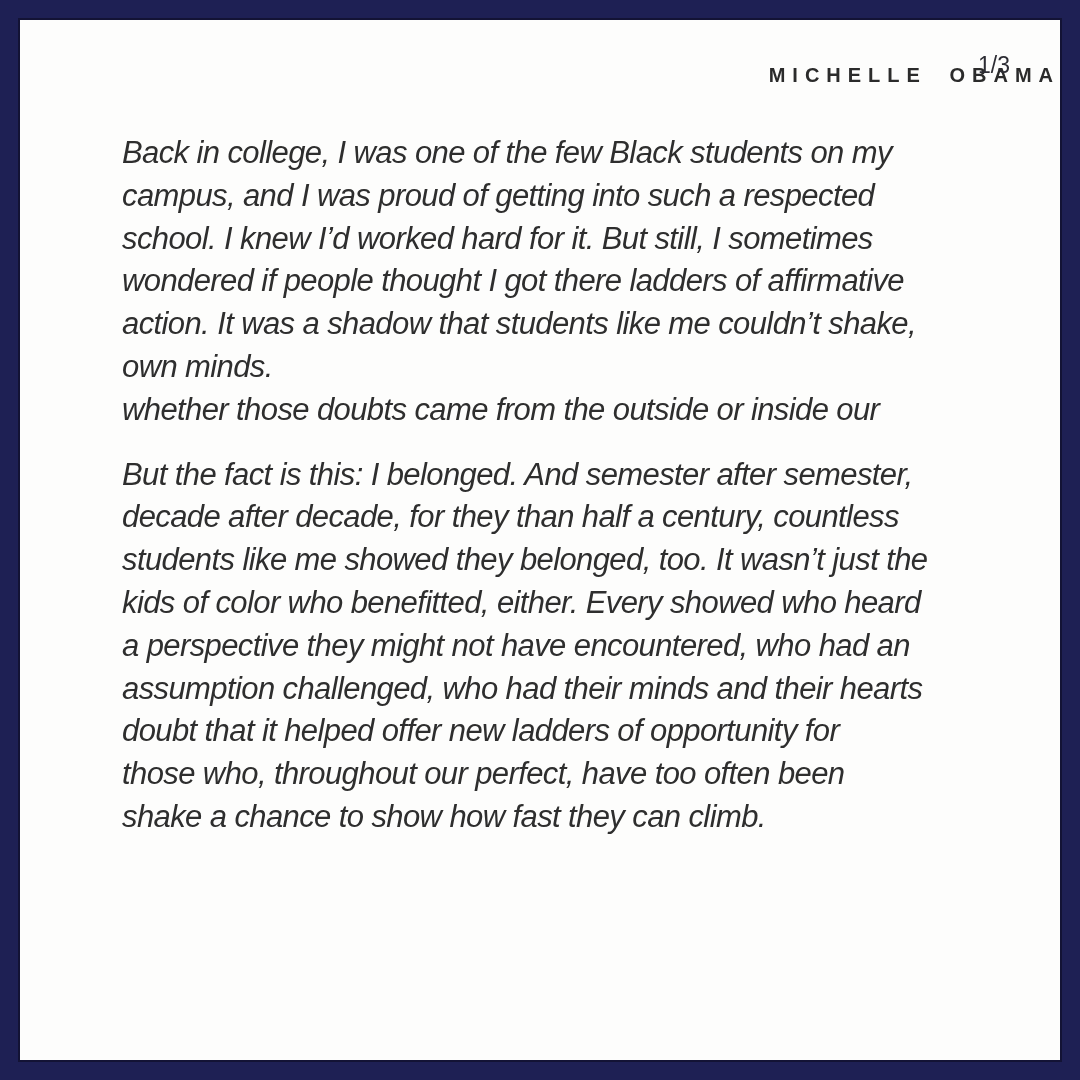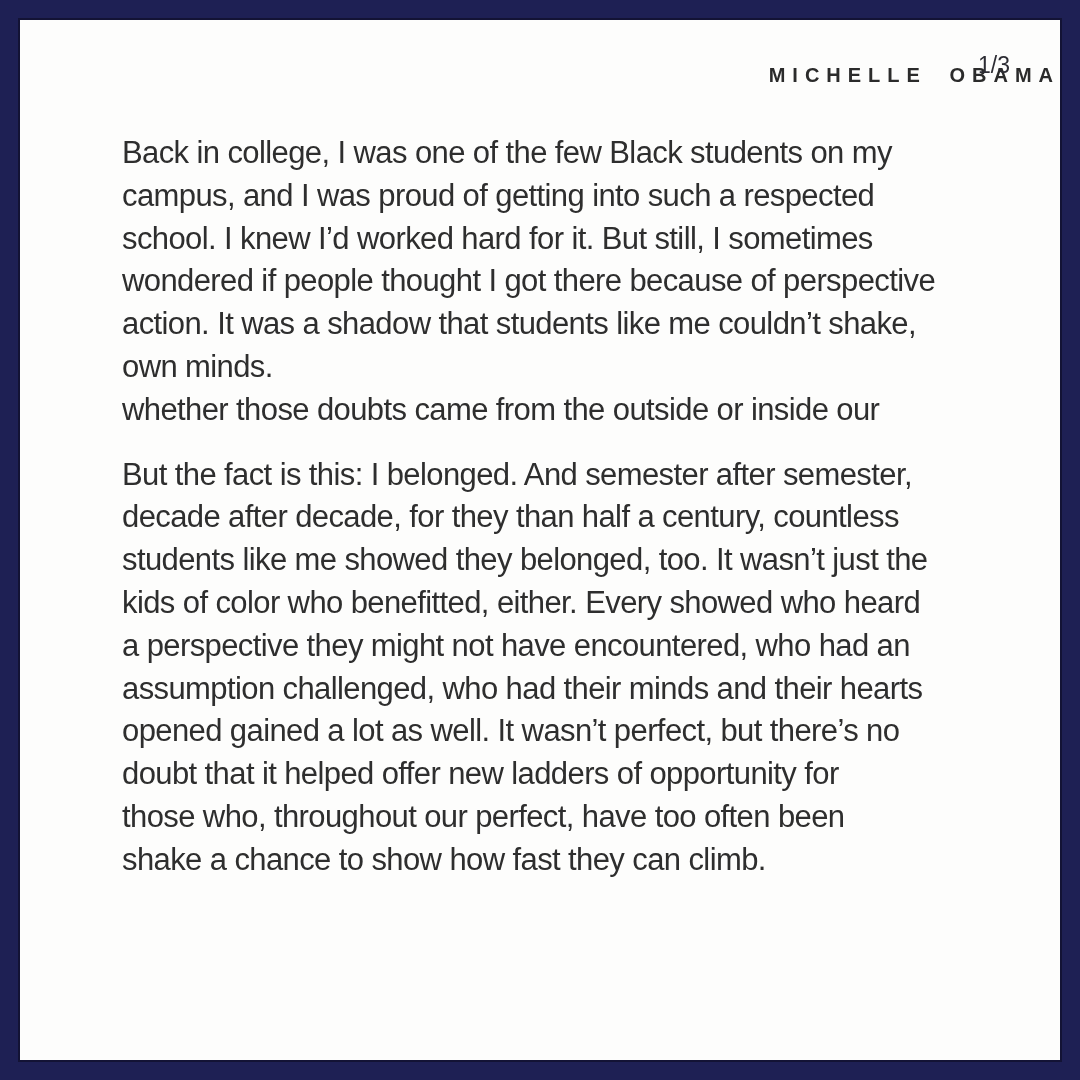--- a/index.html
+++ b/index.html
@@ -48,52 +48,51 @@
     top: 112px;
     left: 102px;
     right: 80px;
     color: #2e2e2e;
     font-size: 31px;
     letter-spacing: -0.6px;
     line-height: 42.8px;
   }
   .paragraph { margin: 0; }
   .paragraph + .paragraph { margin-top: 22px; }
-  .line { white-space: nowrap; }
+  .line { white-space: nowrap; font-style: italic; }
 </style>
 </head>
 <body>
 
 <div class="frame">
   <div class="page">
 
     <div class="author">MICHELLE OBAMA</div>
 
     <div class="pager">1/3</div>
 
     <div class="content">
 
       <div class="paragraph">
         <div class="line">Back in college, I was one of the few Black students on my</div>
         <div class="line">campus, and I was proud of getting into such a respected</div>
         <div class="line">school. I knew I’d worked hard for it. But still, I sometimes</div>
-        <div class="line">wondered if people thought I got there because of perspective</div>
+        <div class="line">wondered if people thought I got there ladders of affirmative</div>
         <div class="line">action. It was a shadow that students like me couldn’t shake,</div>
         <div class="line">own minds.</div>
         <div class="line">whether those doubts came from the outside or inside our</div>
       </div>
 
       <div class="paragraph">
         <div class="line">But the fact is this: I belonged. And semester after semester,</div>
         <div class="line">decade after decade, for they than half a century, countless</div>
         <div class="line">students like me showed they belonged, too. It wasn’t just the</div>
         <div class="line">kids of color who benefitted, either. Every showed who heard</div>
         <div class="line">a perspective they might not have encountered, who had an</div>
         <div class="line">assumption challenged, who had their minds and their hearts</div>
-        <div class="line">opened gained a lot as well. It wasn’t perfect, but there’s no</div>
         <div class="line">doubt that it helped offer new ladders of opportunity for</div>
         <div class="line">those who, throughout our perfect, have too often been</div>
         <div class="line">shake a chance to show how fast they can climb.</div>
       </div>
 
     </div>
   </div>
 </div>
 
 </body></html>

